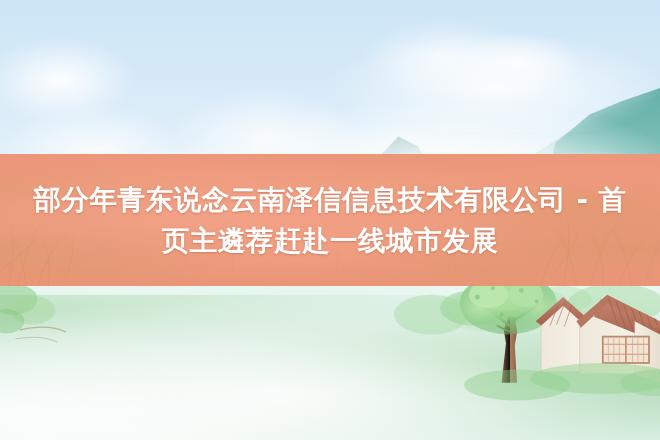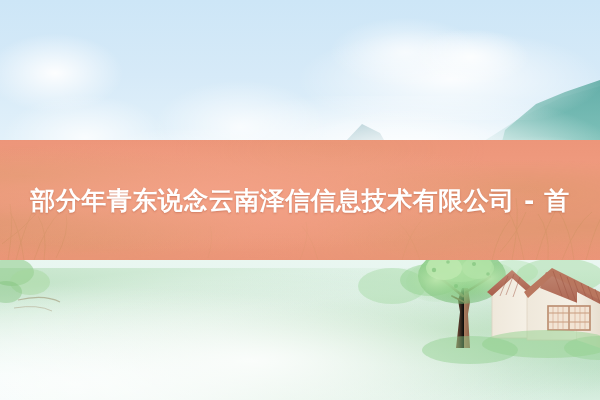--- a/index.html
+++ b/index.html
@@ -379,16 +379,17 @@
         <path d="M 402 120 q 8 -28 20 -40"></path>
         <path d="M 420 120 q -8 -24 -20 -36"></path>
         <path d="M 208 118 q 6 -20 2 -32"></path>
       </g>
     </svg>
 
     <div class="band-sheen"></div>
 
     <div class="band-text">
       <span class="band-line">部分年青东说念云南泽信信息技术有限公司 - 首</span>
+      <span class="band-line">页主遴荐赶赴一线城市发展</span>
     </div>
   </div>
 
 </div>
 
 </body></html>

